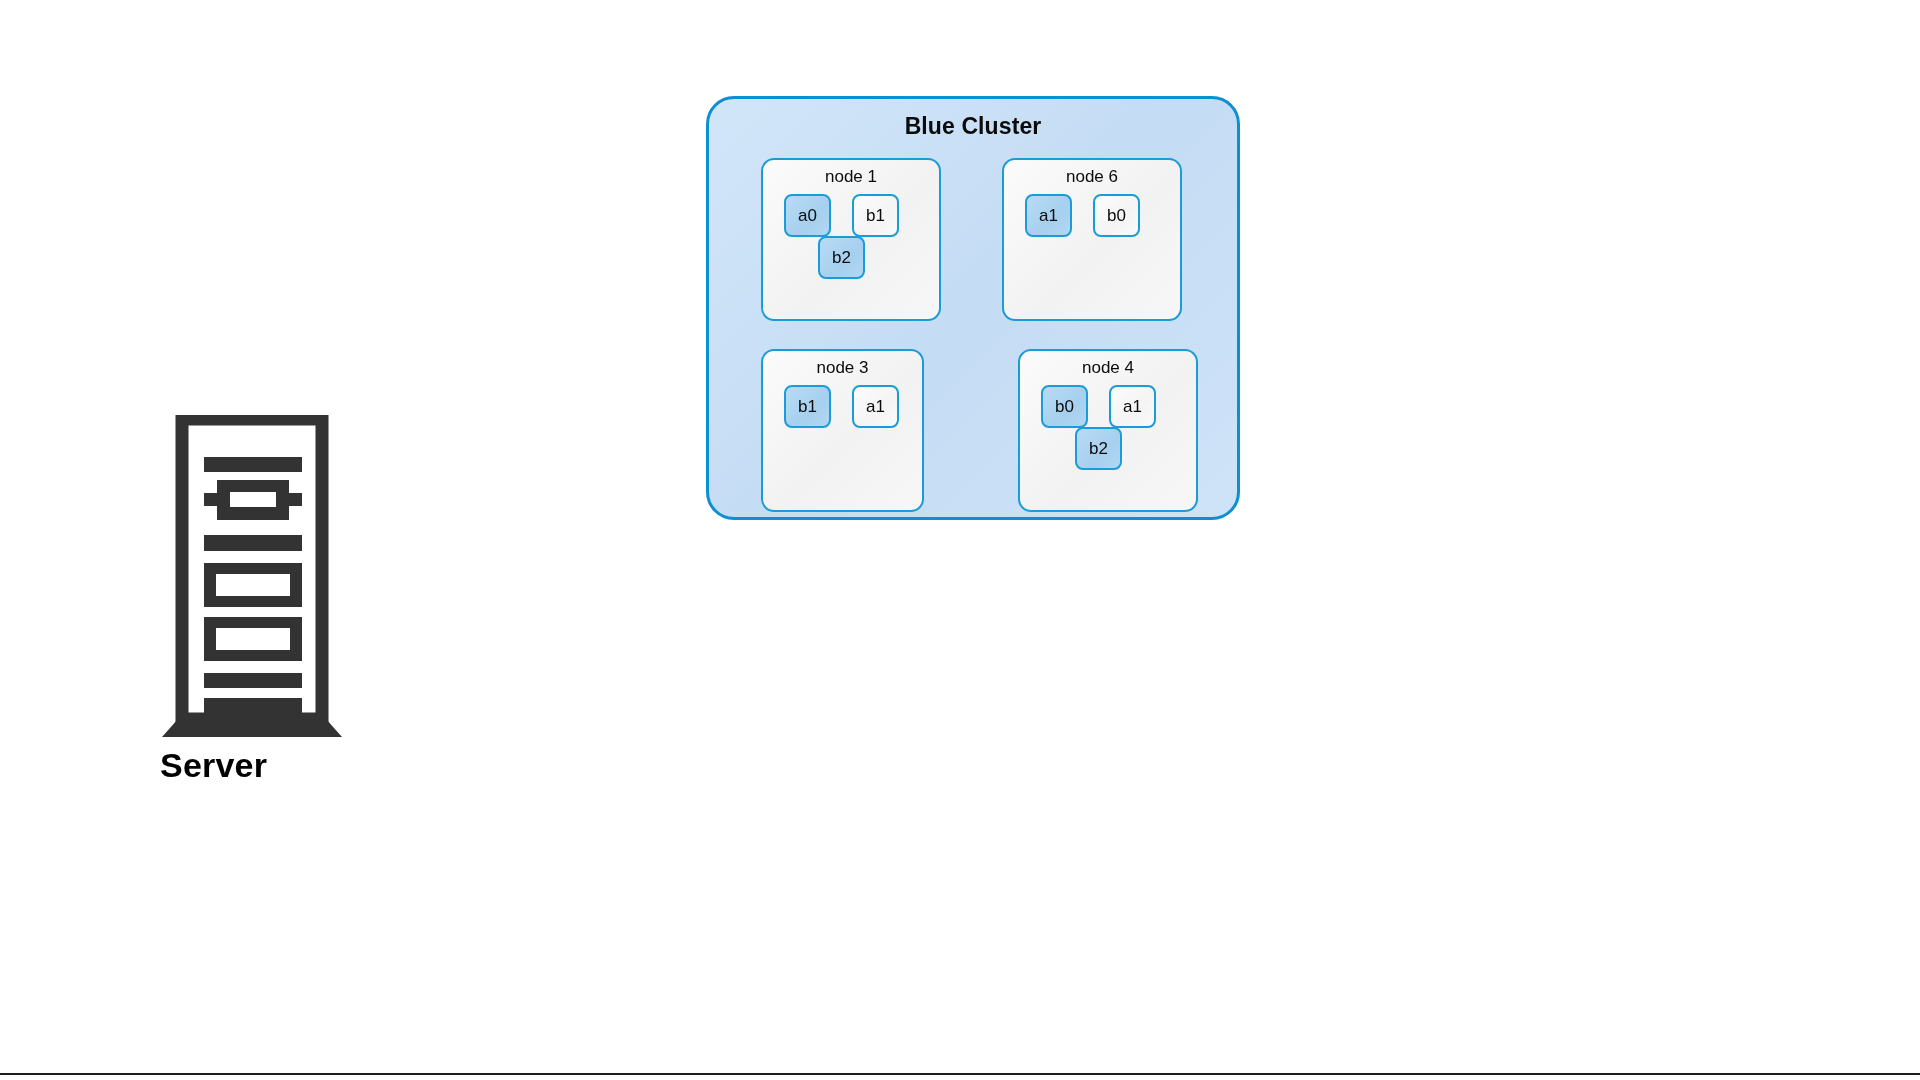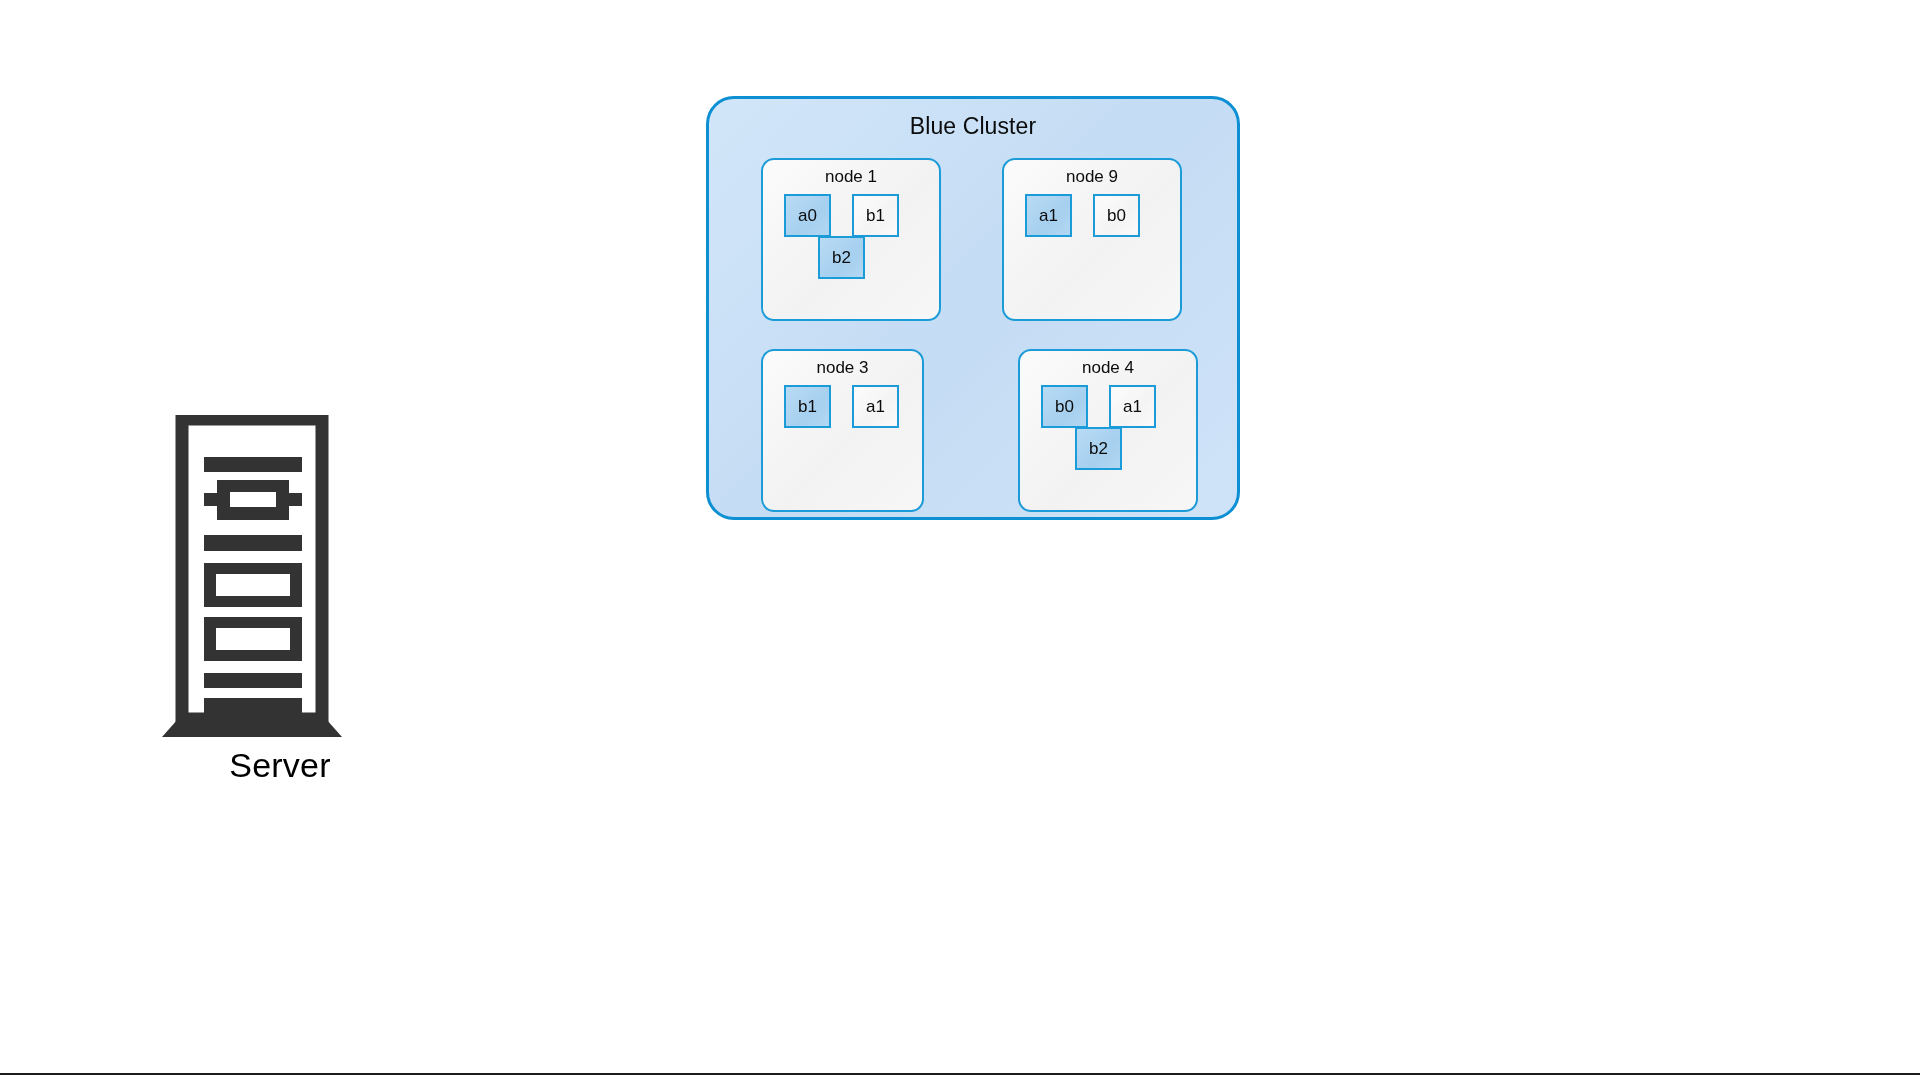--- a/index.html
+++ b/index.html
@@ -36,23 +36,23 @@
   .server-icon {
     position: absolute;
     left: 0;
     top: 0;
   }
   .server-label {
     position: absolute;
     left: 0;
     top: 332px;
     width: 240px;
-    text-align: center;
+    text-align: left;
     font-size: 34px;
-    font-weight: 400;
+    font-weight: 700;
     letter-spacing: 0.2px;
     color: #000000;
     line-height: 1.1;
     white-space: nowrap;
   }
 
   
   .cluster {
     position: absolute;
     left: 706px;
@@ -65,21 +65,21 @@
     border: 3px solid #0d8fd4;
     border-radius: 28px;
   }
   .cluster-title {
     position: absolute;
     left: 0;
     top: 14px;
     width: 100%;
     text-align: center;
     font-size: 23px;
-    font-weight: normal;
+    font-weight: bold;
     color: #0b0b0b;
     letter-spacing: 0.1px;
     white-space: nowrap;
   }
 
   
   .node-grid {
     position: absolute;
     left: 0;
     top: 0;
@@ -119,21 +119,21 @@
     top: 32px;
     width: 100%;
     height: calc(100% - 32px);
   }
   .shard {
     position: absolute;
     box-sizing: border-box;
     width: 47px;
     height: 43px;
     border: 2.4px solid #1b9bd8;
-    border-radius: 0;
+    border-radius: 8px;
     display: flex;
     align-items: center;
     justify-content: center;
     font-size: 17px;
     font-weight: 400;
     color: #0b0b0b;
     white-space: nowrap;
   }
   .shard.filled {
     background: linear-gradient(135deg, #b9dbf4 0%, #a6d0ef 60%, #b2d7f2 100%);
@@ -198,21 +198,21 @@
       <div class="node node-n1">
         <div class="node-title">node 1</div>
         <div class="shards">
           <div class="shard filled slot-0">a0</div>
           <div class="shard hollow slot-1">b1</div>
           <div class="shard filled slot-2">b2</div>
         </div>
       </div>
 
       <div class="node node-n2">
-        <div class="node-title">node 9</div>
+        <div class="node-title">node 6</div>
         <div class="shards">
           <div class="shard filled slot-0">a1</div>
           <div class="shard hollow slot-1">b0</div>
         </div>
       </div>
 
       <div class="node node-n3">
         <div class="node-title">node 3</div>
         <div class="shards">
           <div class="shard filled slot-0">b1</div>

